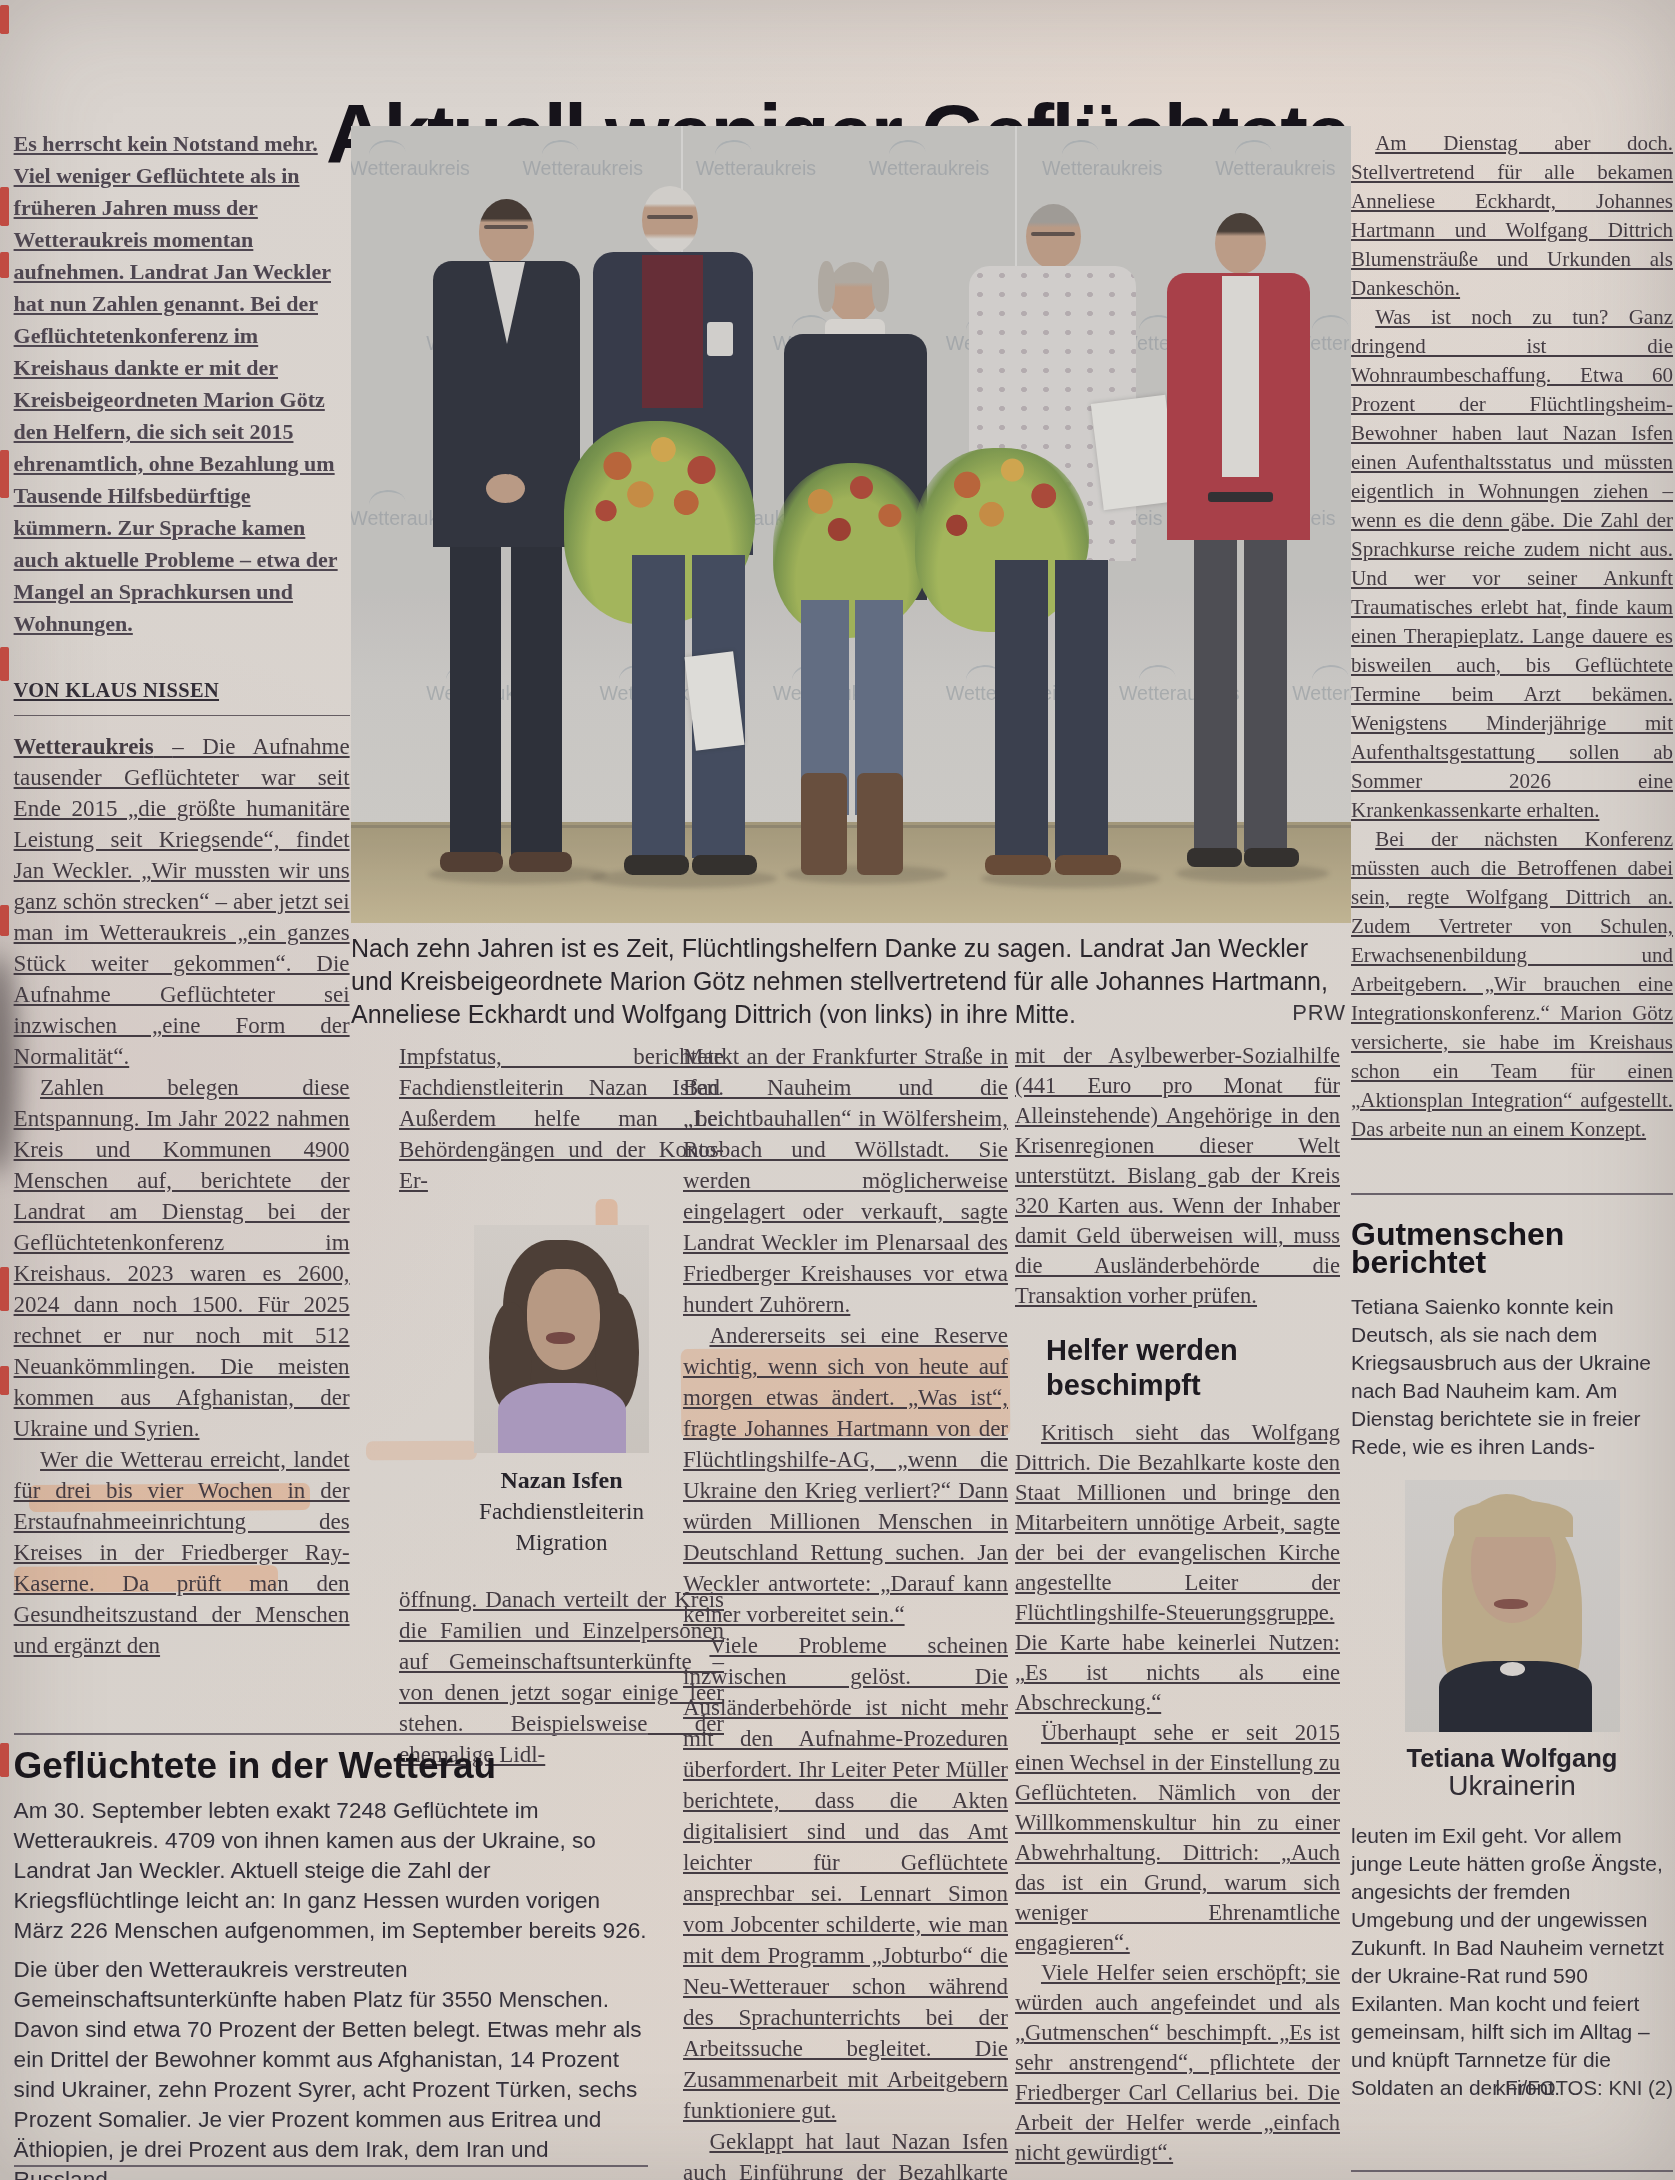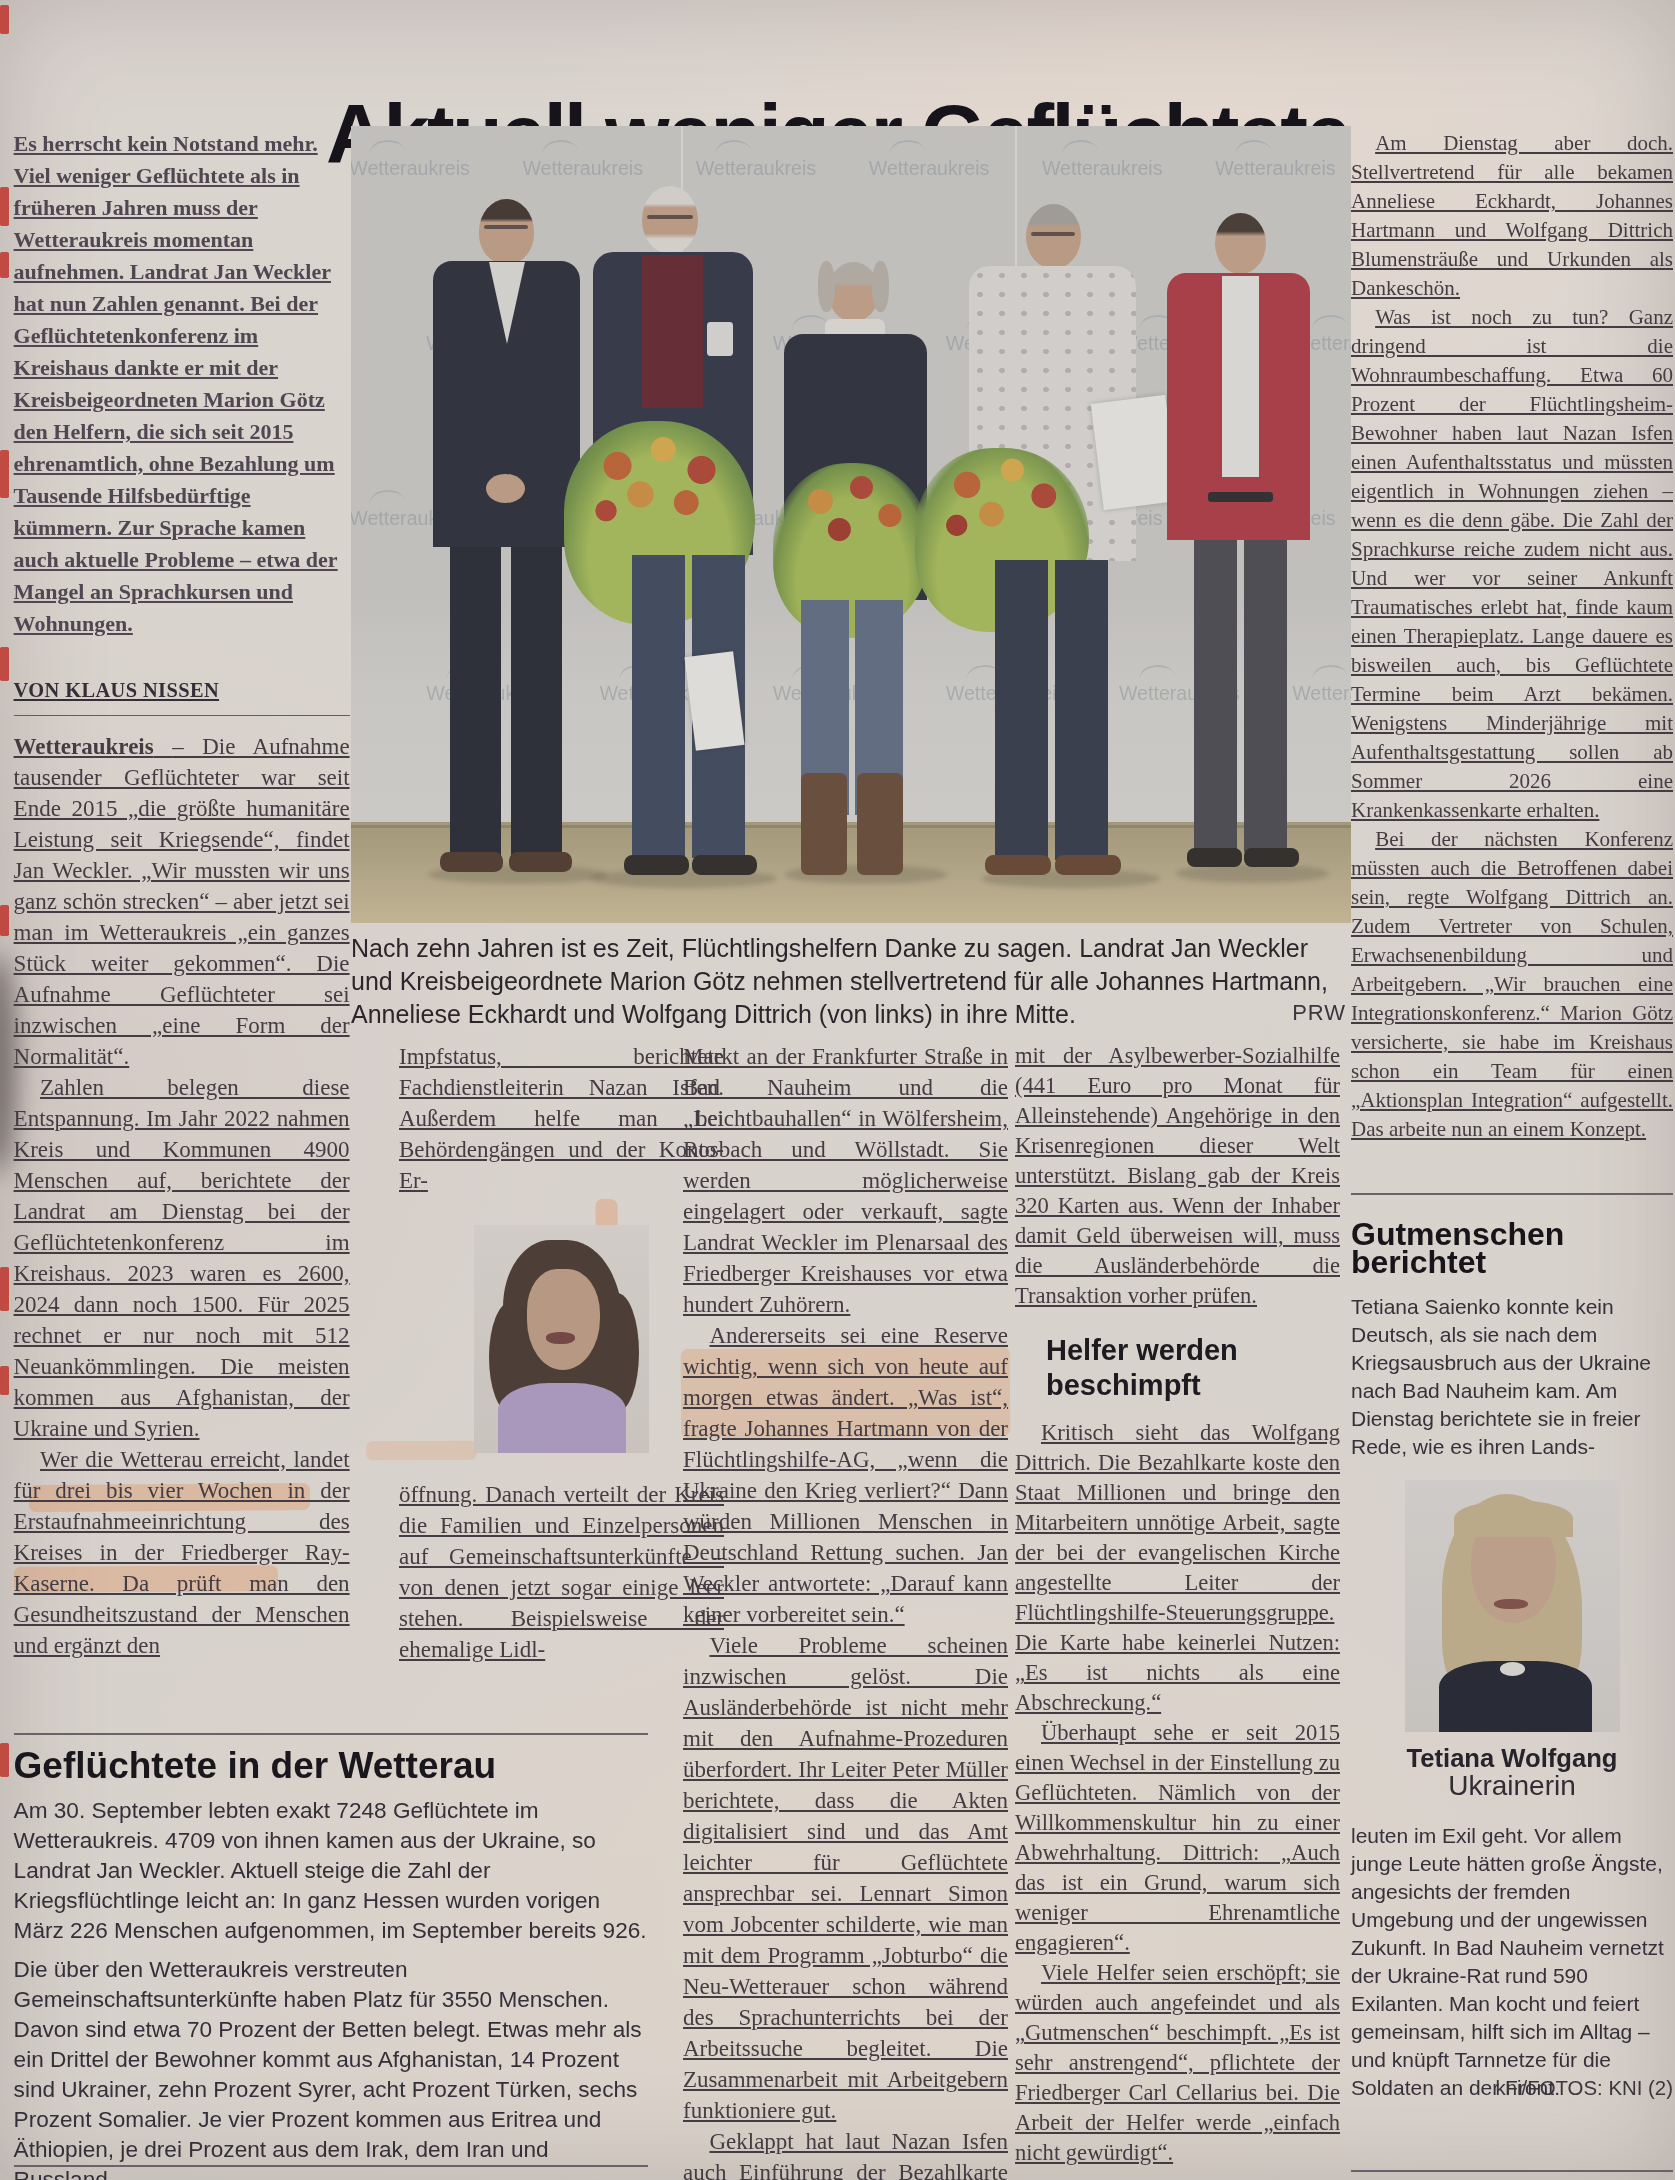--- a/index.html
+++ b/index.html
@@ -223,20 +223,24 @@
     <p>Impfstatus, berichtete Fachdienstleiterin Nazan Isfen. Außerdem helfe man bei Behördengängen und der Konto-Er-</p>
     <figure style="margin:29px auto 0 auto;width:175px;">
       <div class="portrait" style="width:175px;height:228px;background:linear-gradient(#dbd4cd,#d2cac2);">
         <div class="abs" style="left:29px;top:15.3px;width:119px;height:170px;border-radius:46% 54% 60% 56%;background:#4a372c;"></div>
         <div class="abs" style="left:15.3px;top:77px;width:43px;height:111px;border-radius:50%;background:#4a372c;"></div>
         <div class="abs" style="left:121px;top:68px;width:44px;height:119px;border-radius:50%;background:#4a372c;"></div>
         <div class="abs" style="left:53px;top:44px;width:73px;height:101px;border-radius:48% 52% 60% 58%;background:#c49a7c;"></div>
         <div class="abs" style="left:72px;top:107px;width:29px;height:12px;border-radius:45%;background:#7c3f3a;"></div>
         <div class="abs" style="left:24px;top:158px;width:128px;height:70px;border-radius:40% 40% 0 0;background:#b199cb;"></div>
       </div>
+      <figcaption>
+        <div class="pcap-name">Nazan Isfen</div>
+        <div class="pcap-role">Fachdienstleiterin Migration</div>
+      </figcaption>
     </figure>
     <p style="margin-top:25.6px;">öffnung. Danach verteilt der Kreis die Familien und Einzelpersonen auf Gemeinschaftsunterkünfte – von denen jetzt sogar einige leer stehen. Beispielsweise der ehemalige Lidl-</p>
   </div>
 
   <div class="abs serifcol" style="left:683px;top:1041px;width:325px;">
     <p>Markt an der Frankfurter Straße in Bad Nauheim und die „Leichtbauhallen“ in Wölfersheim, Rosbach und Wöllstadt. Sie werden möglicherweise eingelagert oder verkauft, sagte Landrat Weckler im Plenarsaal des Friedberger Kreishauses vor etwa hundert Zuhörern.</p>
     <p class="ind">Andererseits sei eine Reserve wichtig, wenn sich von heute auf morgen etwas ändert. „Was ist“, fragte Johannes Hartmann von der Flüchtlingshilfe-AG, „wenn die Ukraine den Krieg verliert?“ Dann würden Millionen Menschen in Deutschland Rettung suchen. Jan Weckler antwortete: „Darauf kann keiner vorbereitet sein.“</p>
     <p class="ind">Viele Probleme scheinen inzwischen gelöst. Die Ausländerbehörde ist nicht mehr mit den Aufnahme-Prozeduren überfordert. Ihr Leiter Peter Müller berichtete, dass die Akten digitalisiert sind und das Amt leichter für Geflüchtete ansprechbar sei. Lennart Simon vom Jobcenter schilderte, wie man mit dem Programm „Jobturbo“ die Neu-Wetterauer schon während des Sprachunterrichts bei der Arbeitssuche begleitet. Die Zusammenarbeit mit Arbeitgebern funktioniere gut.</p>
     <p class="ind">Geklappt hat laut Nazan Isfen auch Einführung der Bezahlkarte für Geflüchtete. Der Bund schreibt sie vor, damit niemand</p>
   </div>

